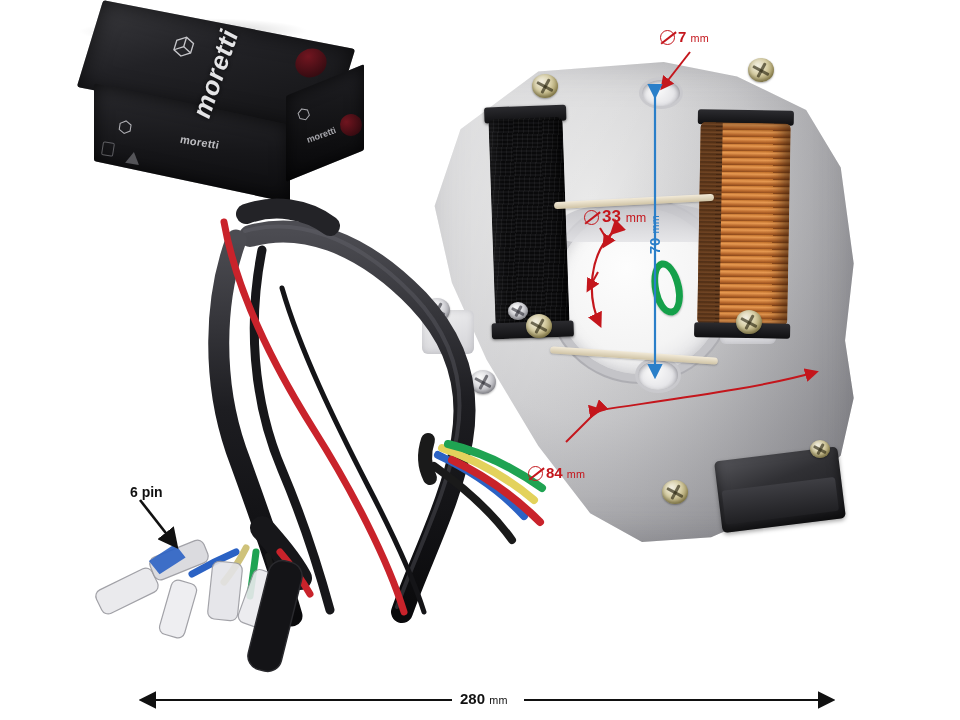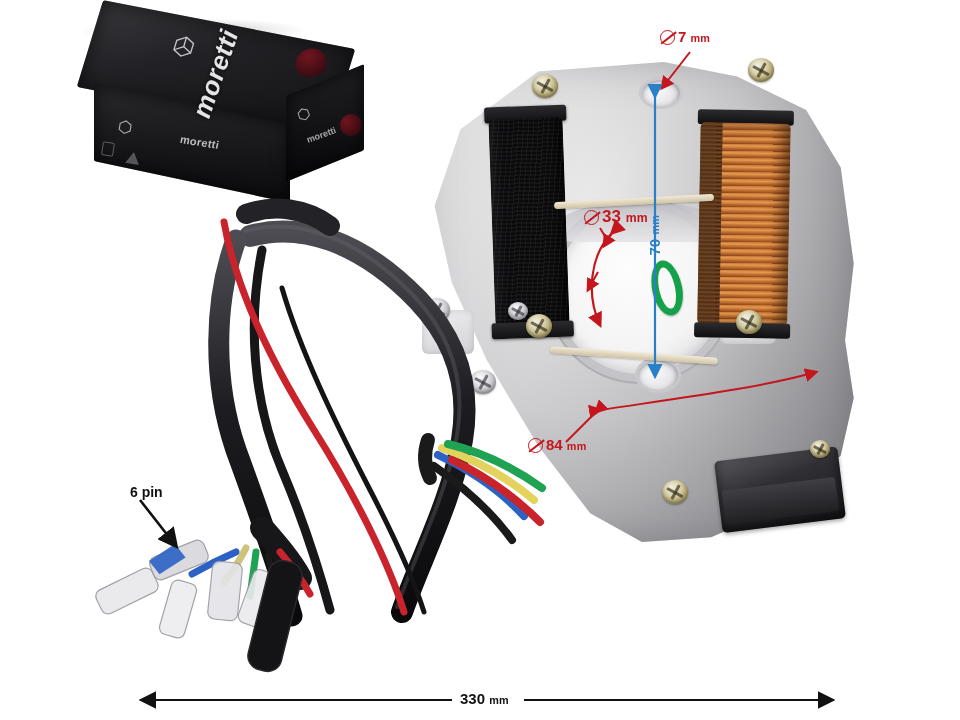--- a/index.html
+++ b/index.html
@@ -222,35 +222,35 @@
   }
 
   
   #harness { position:absolute; left: 60px; top: 190px; width: 480px; height: 500px; }
 
   
   .ann { position:absolute; white-space: nowrap; }
   .ann-red { color:#c4161c; font-weight: 700; }
   .ann-blue { color:#2a7fc9; font-weight: 700; }
   .ann-black { color:#111; font-weight: 700; }
-  .unit { font-size: .72em; font-weight: 700; letter-spacing:.2px;text-align:right; }
+  .unit { font-size: .72em; font-weight: 400; letter-spacing:.2px;text-align:right; }
 
   .dia-sym {
     display:inline-block; width: 15px; height: 15px;
     border: 1.6px solid #c4161c; border-radius: 50%;
     position: relative; vertical-align: -3px; margin-right: 3px;
   }
   .dia-sym::after {
     content:""; position:absolute; left:-2px; top: 6px; width: 19px; height: 1.6px;
     background:#c4161c; transform: rotate(-38deg);
   }
 
   .label-7mm  { left: 660px; top: 28px;  font-size: 15px; }
   .label-33mm { left: 584px; top: 207px; font-size: 17px; }
-  .label-84mm { left: 528px; top: 436px; font-size: 15px; }
+  .label-84mm { left: 528px; top: 464px; font-size: 15px; }
   .label-70mm {
     left: 646px; top: 215px; font-size: 15px;
     writing-mode: vertical-rl; text-orientation: mixed; transform: rotate(180deg);
   }
   .label-7pin { left: 130px; top: 484px; font-size: 14px; }
   .label-280  { left: 460px; top: 690px; font-size: 15px; }
 
   svg.overlay { position:absolute; left:0; top:0; width:960px; height:720px; pointer-events:none; }
 </style>
 </head>
@@ -451,16 +451,16 @@
     <span class="dia-sym"></span><span>84</span>&nbsp;<span class="unit">mm</span>
   </div>
 
   <div class="ann ann-blue label-70mm">
     <span>70</span>&nbsp;<span class="unit">mm</span>
   </div>
 
   <div class="ann ann-black label-7pin">6 pin</div>
 
   <div class="ann ann-black label-280">
-    <span>330</span>&nbsp;<span class="unit">mm</span>
+    <span>280</span>&nbsp;<span class="unit">mm</span>
   </div>
 
 </div>
 
 </body></html>

